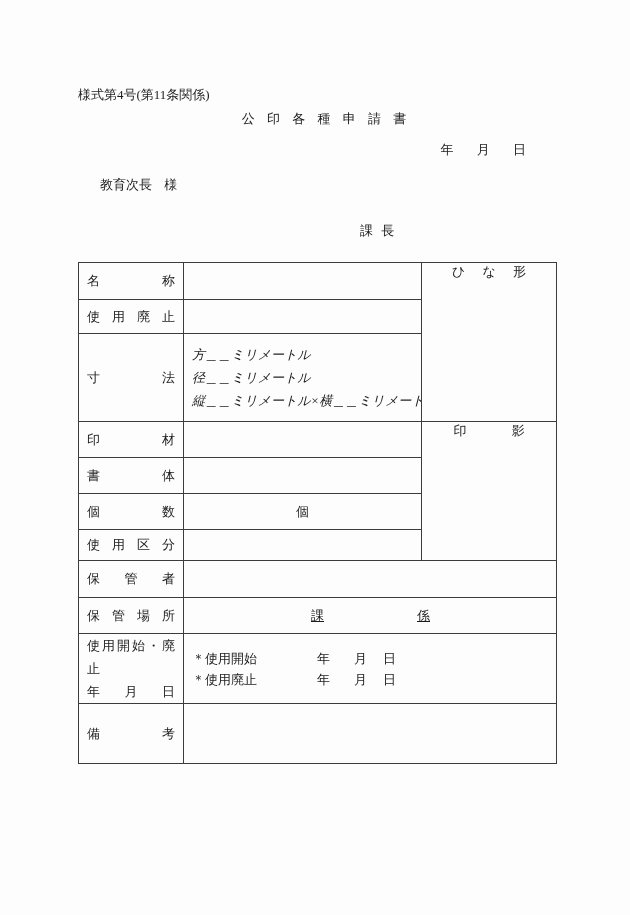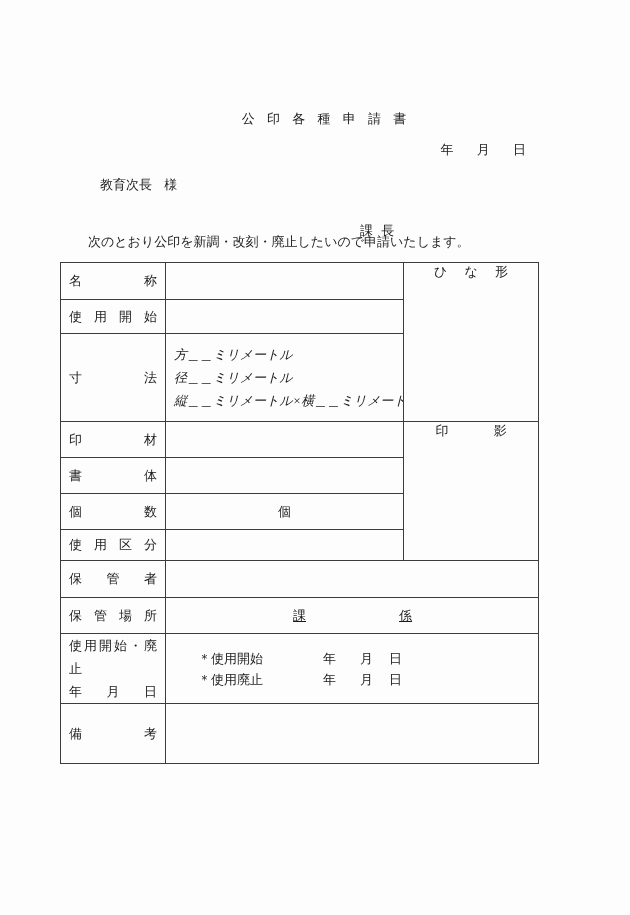--- a/index.html
+++ b/index.html
@@ -17,21 +17,21 @@
   }
   .form-no   { position:absolute; left:78px;  top:86px; }
   .doc-title { position:absolute; left:9px; top:110px; width:630px;
                text-align:center; word-spacing:9px; }
   .date-line { position:absolute; top:141px; right:104px; word-spacing:20px; }
   .addressee { position:absolute; left:100px; top:176px; word-spacing:9px;text-align:right; }
   .approver  { position:absolute; left:360px; top:222px; word-spacing:5px; }
   .intro     { position:absolute; left:88px;  top:233px; }
 
   table.form-table {
-    position:absolute; left:60px; top:262px;
+    position:absolute; left:78px; top:262px;
     width:478px;
     border-collapse:collapse;
     table-layout:fixed;
     border:1.5px solid #2e2e2e;
   }
   td {
     border:1px solid #3c3c3c;
     padding:0 8px;
     font-size:13px;
     vertical-align:middle;
@@ -51,52 +51,52 @@
   td.value-cell { }
   td.center-cell { text-align:center; }
   td.side-cell {
     vertical-align:top;
     text-align:center;
     word-spacing:14px;
   }
   td.side-cell.inei { word-spacing:42px; }
   .sunpo-line { line-height:23px; white-space:nowrap;font-style:italic; }
   .date-row { line-height:21px; white-space:nowrap; }
-  .date-row .d-start { display:inline-block; width:125px;margin-left:24px; }
+  .date-row .d-start { display:inline-block; width:125px; }
   .date-row .d-month { margin-left:24px; }
   .date-row .d-day   { margin-left:16px; }
   .storage-row { white-space:nowrap;text-decoration:underline; }
   .storage-row .ka     { margin-left:119px; }
   .storage-row .kakari { margin-left:93px; }
 </style>
 </head>
 <body>
 
 <div class="page">
 
+  <div class="form-no">様式第4号(第11条関係)</div>
   <div class="doc-title">公 印 各 種 申 請 書</div>
   <div class="date-line">年 月 日</div>
   <div class="addressee">教育次長 様</div>
   <div class="approver">課 長</div>
-  <div class="intro">次のとおり公印を新調・改刻・廃止したいので申請いたします。</div>
 
   <table class="form-table">
     <colgroup>
       <col style="width:105px">
       <col style="width:238px">
       <col style="width:135px">
     </colgroup>
     <tbody>
       <tr style="height:37px">
         <td class="label-cell">名称</td>
         <td class="value-cell"></td>
         <td class="side-cell" rowspan="3">ひ な 形</td>
       </tr>
       <tr style="height:34px">
-        <td class="label-cell">使用開始</td>
+        <td class="label-cell">使用廃止</td>
         <td class="value-cell"></td>
       </tr>
       <tr style="height:88px">
         <td class="label-cell">寸法</td>
         <td class="value-cell">
           <div class="sunpo-line">方＿＿ミリメートル</div>
           <div class="sunpo-line">径＿＿ミリメートル</div>
           <div class="sunpo-line">縦＿＿ミリメートル×横＿＿ミリメートル</div>
         </td>
       </tr>

